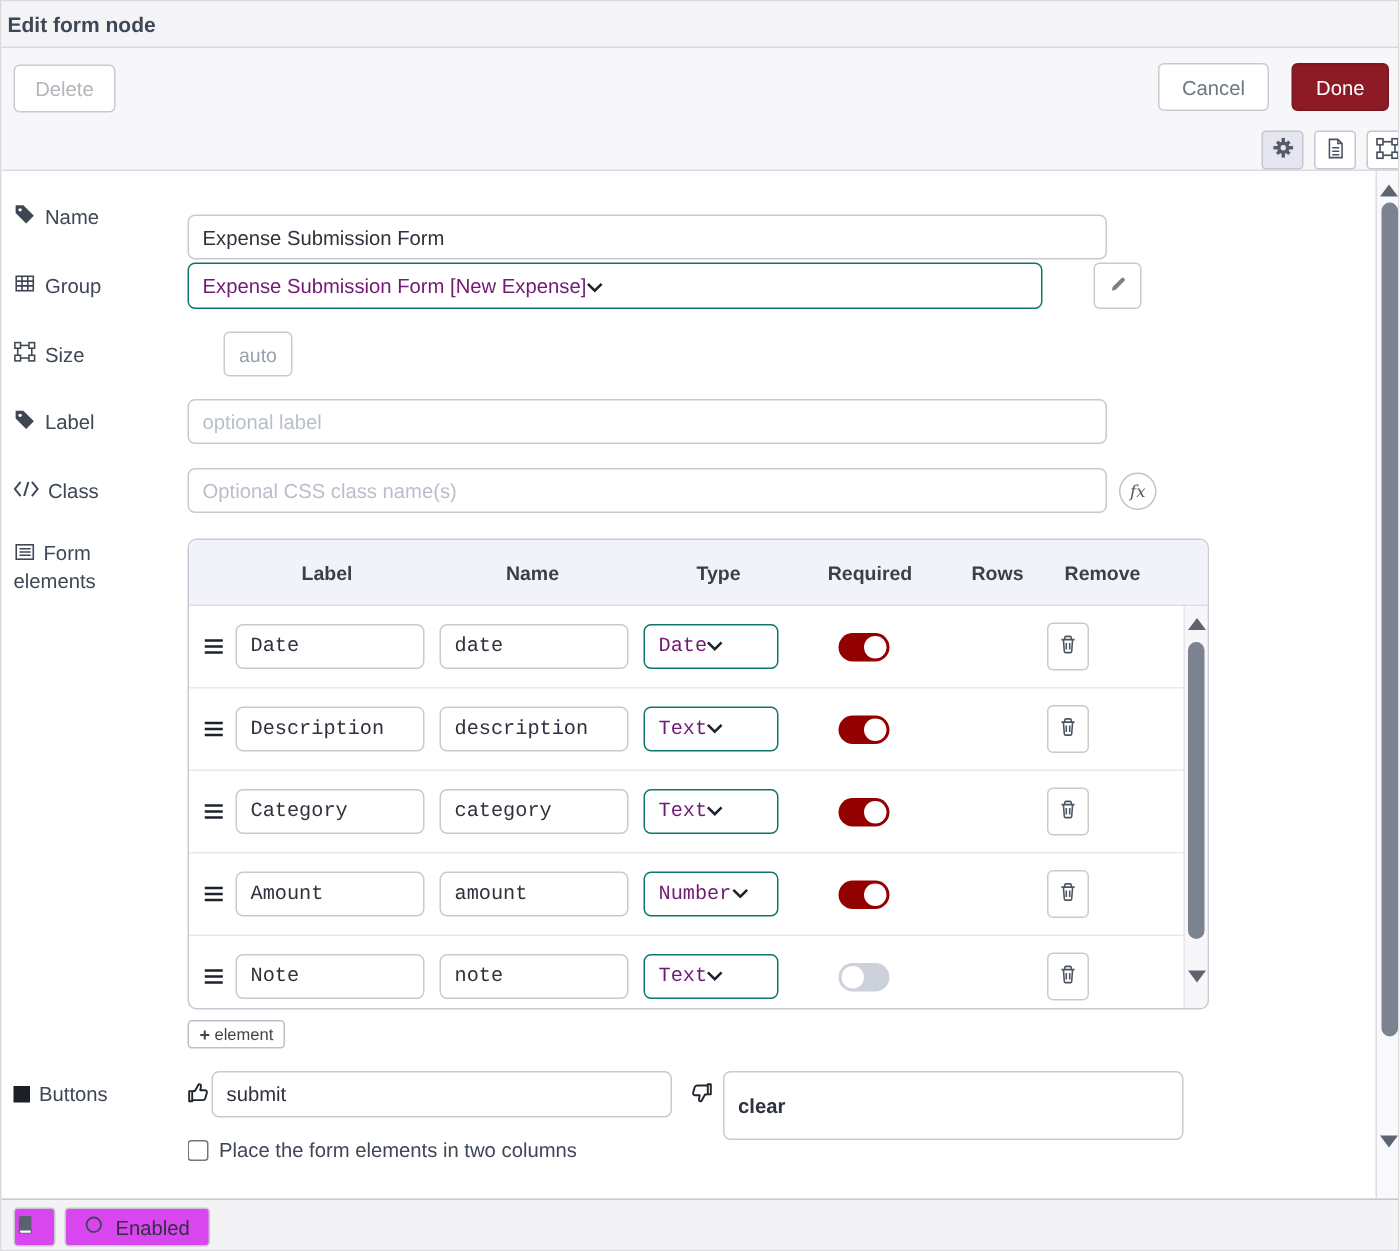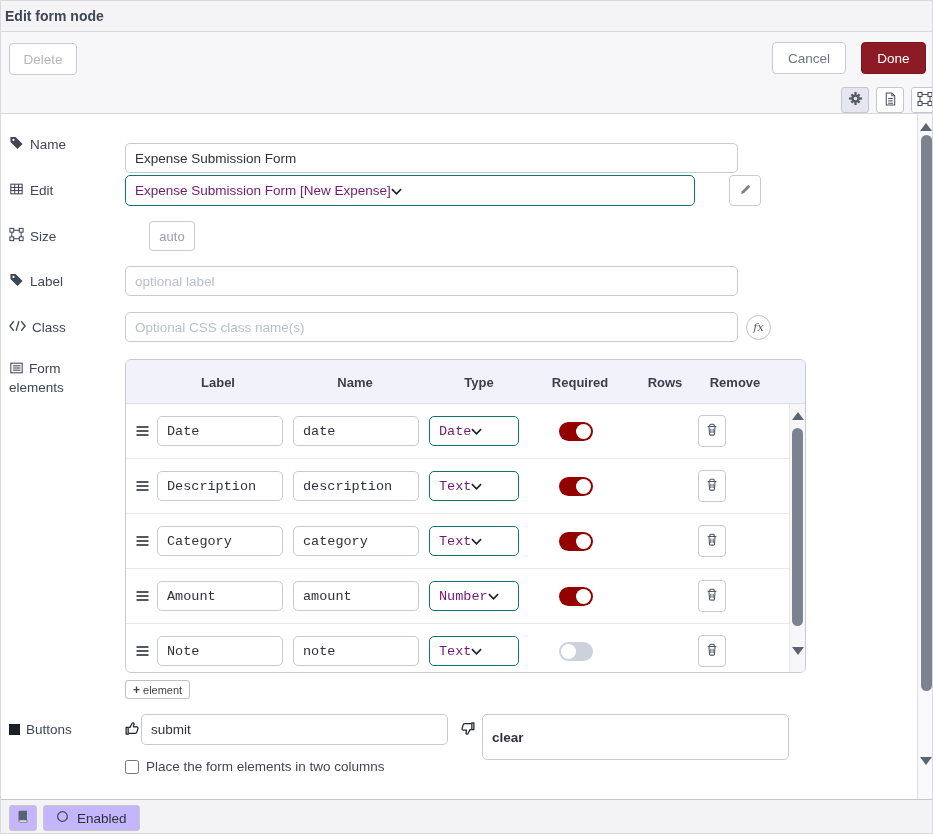--- a/index.html
+++ b/index.html
@@ -84,22 +84,22 @@
             border-radius:3px; background:#fff; font-size:11px; color:#444; display:flex; align-items:center;
             gap:3px; cursor:pointer; font-family:inherit; }
   .add-el b { font-size:12px; }
   
   .thumb-ico { position:absolute; width:17px; height:17px; }
   .cbx-row { position:absolute; left:124px; top:758px; display:flex; align-items:center; gap:7px;
              font-size:13.5px; color:#3e4755; }
   .cbx-row input { width:14px; height:14px; }
   
   .ftr { position:absolute; left:0; right:0; top:798px; height:36px; background:#f3f3f6; border-top:1px solid #c6c6cc; }
-  .fbtn { position:absolute; top:5px; height:26px; border:1px solid #c6c6cc; border-radius:3px; background:#c4b5fd;
-          display:flex; align-items:center; justify-content:center; cursor:pointer; font-family:inherit; }
+  .fbtn { position:absolute; top:5px; height:26px; border:1px solid #c6c6cc; border-radius:3px; background:#d946ef;
+          display:flex; align-items:center; cursor:pointer; font-family:inherit; }
   .fbtn.book { left:8px; width:28px; }
   .fbtn.enabled { left:42px; padding:0 12px; gap:8px; font-size:13.5px; color:#2e323c; }
 </style>
 </head>
 <body>
 
 <div class="dialog">
 
   <div class="hdr">
     <span>Edit form node</span>
@@ -162,21 +162,21 @@
   <input class="inp" style="left: 124px; top: 128px; width: 613px; margin-top: 14px;" value="Expense Submission Form">
 
   <div class="row-label" style="top:174px">
     <span><svg width="15" height="14" viewBox="0 0 16 16" fill="none" stroke="#3f4653" stroke-width="1.2">
           <rect x="1.5" y="2.5" width="13" height="11"></rect>
           <line x1="1.5" y1="6.2" x2="14.5" y2="6.2"></line>
           <line x1="1.5" y1="9.8" x2="14.5" y2="9.8"></line>
           <line x1="5.9" y1="2.5" x2="5.9" y2="13.5"></line>
           <line x1="10.3" y1="2.5" x2="10.3" y2="13.5"></line>
         </svg></span>
-    <span>Edit</span>
+    <span>Group</span>
   </div>
   <div class="fake-select" style="position:absolute; left:124px; top:174px; width:570px; height:31px">
     <span>Expense Submission Form [New Expense]</span>
     <span><svg width="11" height="7" viewBox="0 0 12 7" fill="none" stroke="#1d222c" stroke-width="1.8">
           <path d="M1 1l5 5 5-5"></path>
         </svg></span>
   </div>
   <div class="sq-btn" style="position:absolute; left:704px; top:174px; width:32px; height:31px">
     <span><svg width="13" height="13" viewBox="0 0 16 16">
           <path d="M2.6 13.4l.9-3.3L10.6 3a1.5 1.5 0 0 1 2.1 0l.3.3a1.5 1.5 0 0 1 0 2.1L5.9 12.5l-3.3.9z" fill="#7a8089"></path>

